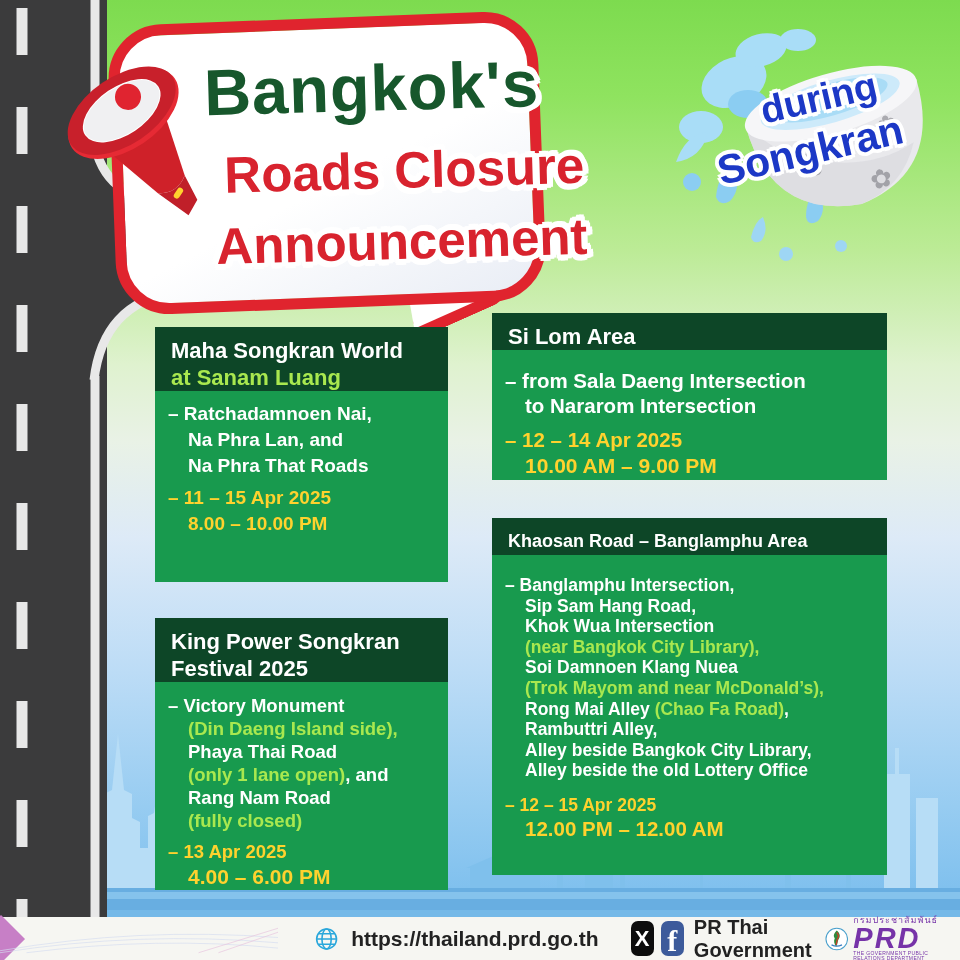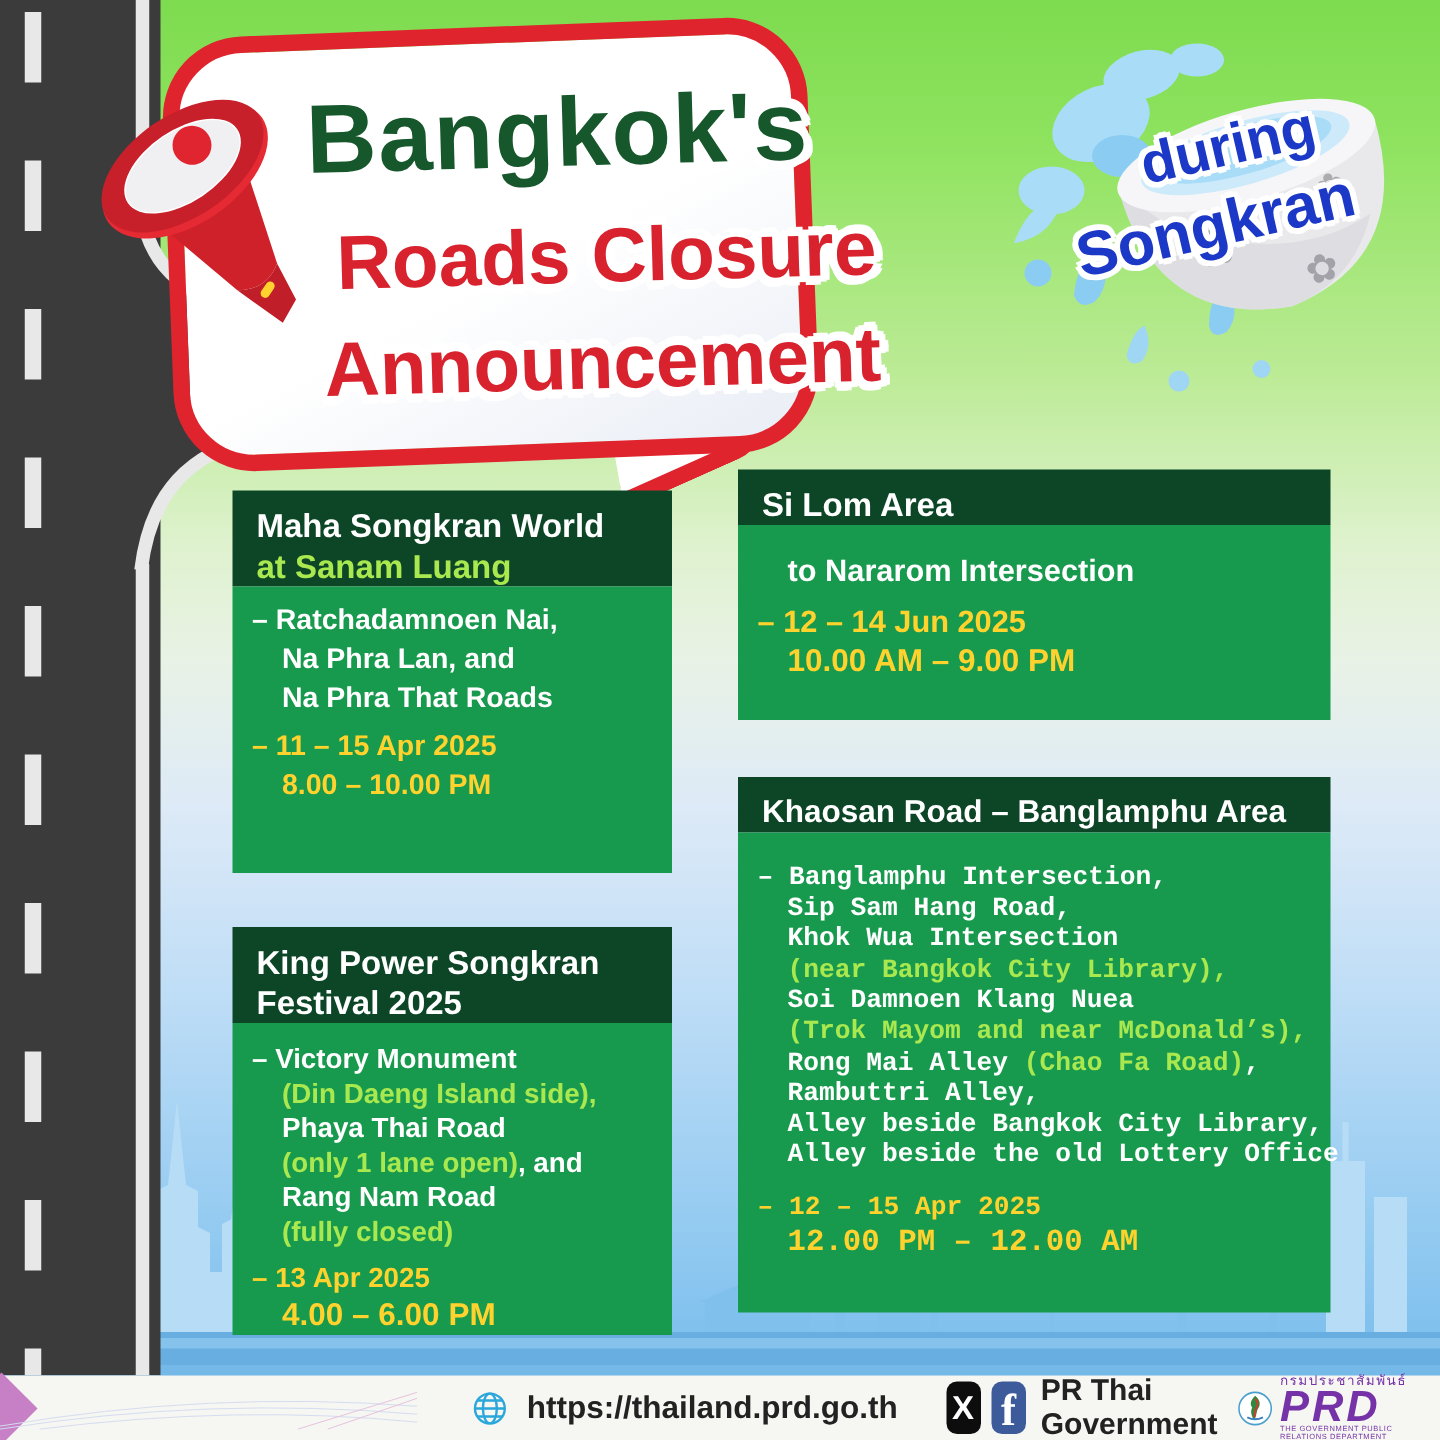--- a/index.html
+++ b/index.html
@@ -58,23 +58,23 @@
   .c2 .card-body{padding-top:12px;}
   .c2 .card-body .line{font-size:18.5px;line-height:23px;}
   .c2 .gap{margin-top:8px;}
   .c2 .gap,.c2 .gap+.line{font-size:21px;line-height:27px;}
   .c3{left:492px;top:313px;width:395px;height:167px;}
   .c3 .card-body{padding-top:18px;}
   .c3 .card-body .line{font-size:20.5px;line-height:25px;}
   .c3 .gap{margin-top:9px;}
   .c3 .gap,.c3 .gap+.line{font-size:21px;line-height:27px;}
   .c4{left:492px;top:518px;width:395px;height:357px;}
-  .c4 .card-header .line{font-size:21px;}
+  .c4 .card-header .line{font-size:18px;}
   .c4 .card-body{padding-top:20px;}
-  .c4 .card-body .line{font-size:17.5px;line-height:20.6px;font-family:Liberation Mono, monospace;}
+  .c4 .card-body .line{font-size:17.5px;line-height:20.6px;}
   .c4 .gap{margin-top:14px;}
   .c4 .gap,.c4 .gap+.line{font-size:20.5px;line-height:25px;}
   
   .footer{position:absolute;left:0;top:917px;width:960px;height:43px;background:#f6f6f2;z-index:7;
     display:flex;align-items:center;}
   .footer-waves{position:absolute;right:0;top:0;z-index:0;}
   .footer > *{position:relative;z-index:1;}
   .diamond{position:absolute;left:-16px;top:5px;width:34px;height:34px;background:#c77fc6;transform:rotate(45deg);z-index:0;}
   .globe{margin-left:36px;}
   .url{margin-left:12px;font-size:21px;font-weight:700;color:#222;}
@@ -231,22 +231,23 @@
         <div class="line gap"><span class="seg-yellow">– 13 Apr 2025</span></div>
         <div class="line indent"><span class="seg-yellow">4.00 – 6.00 PM</span></div>
       </div>
   </section>
 
   <section class="card c3">
     <header class="card-header">
         <div class="line"><span class="seg-white">Si Lom Area</span></div>
       </header>
     <div class="card-body">
+        <div class="line"><span class="seg-white">– from Sala Daeng Intersection</span></div>
         <div class="line indent"><span class="seg-white">to Nararom Intersection</span></div>
-        <div class="line gap"><span class="seg-yellow">– 12 – 14 Jun 2025</span></div>
+        <div class="line gap"><span class="seg-yellow">– 12 – 14 Apr 2025</span></div>
         <div class="line indent"><span class="seg-yellow">10.00 AM – 9.00 PM</span></div>
       </div>
   </section>
 
   <section class="card c4">
     <header class="card-header">
         <div class="line"><span class="seg-white">Khaosan Road – Banglamphu Area</span></div>
       </header>
     <div class="card-body">
         <div class="line"><span class="seg-white">– Banglamphu Intersection,</span></div>

